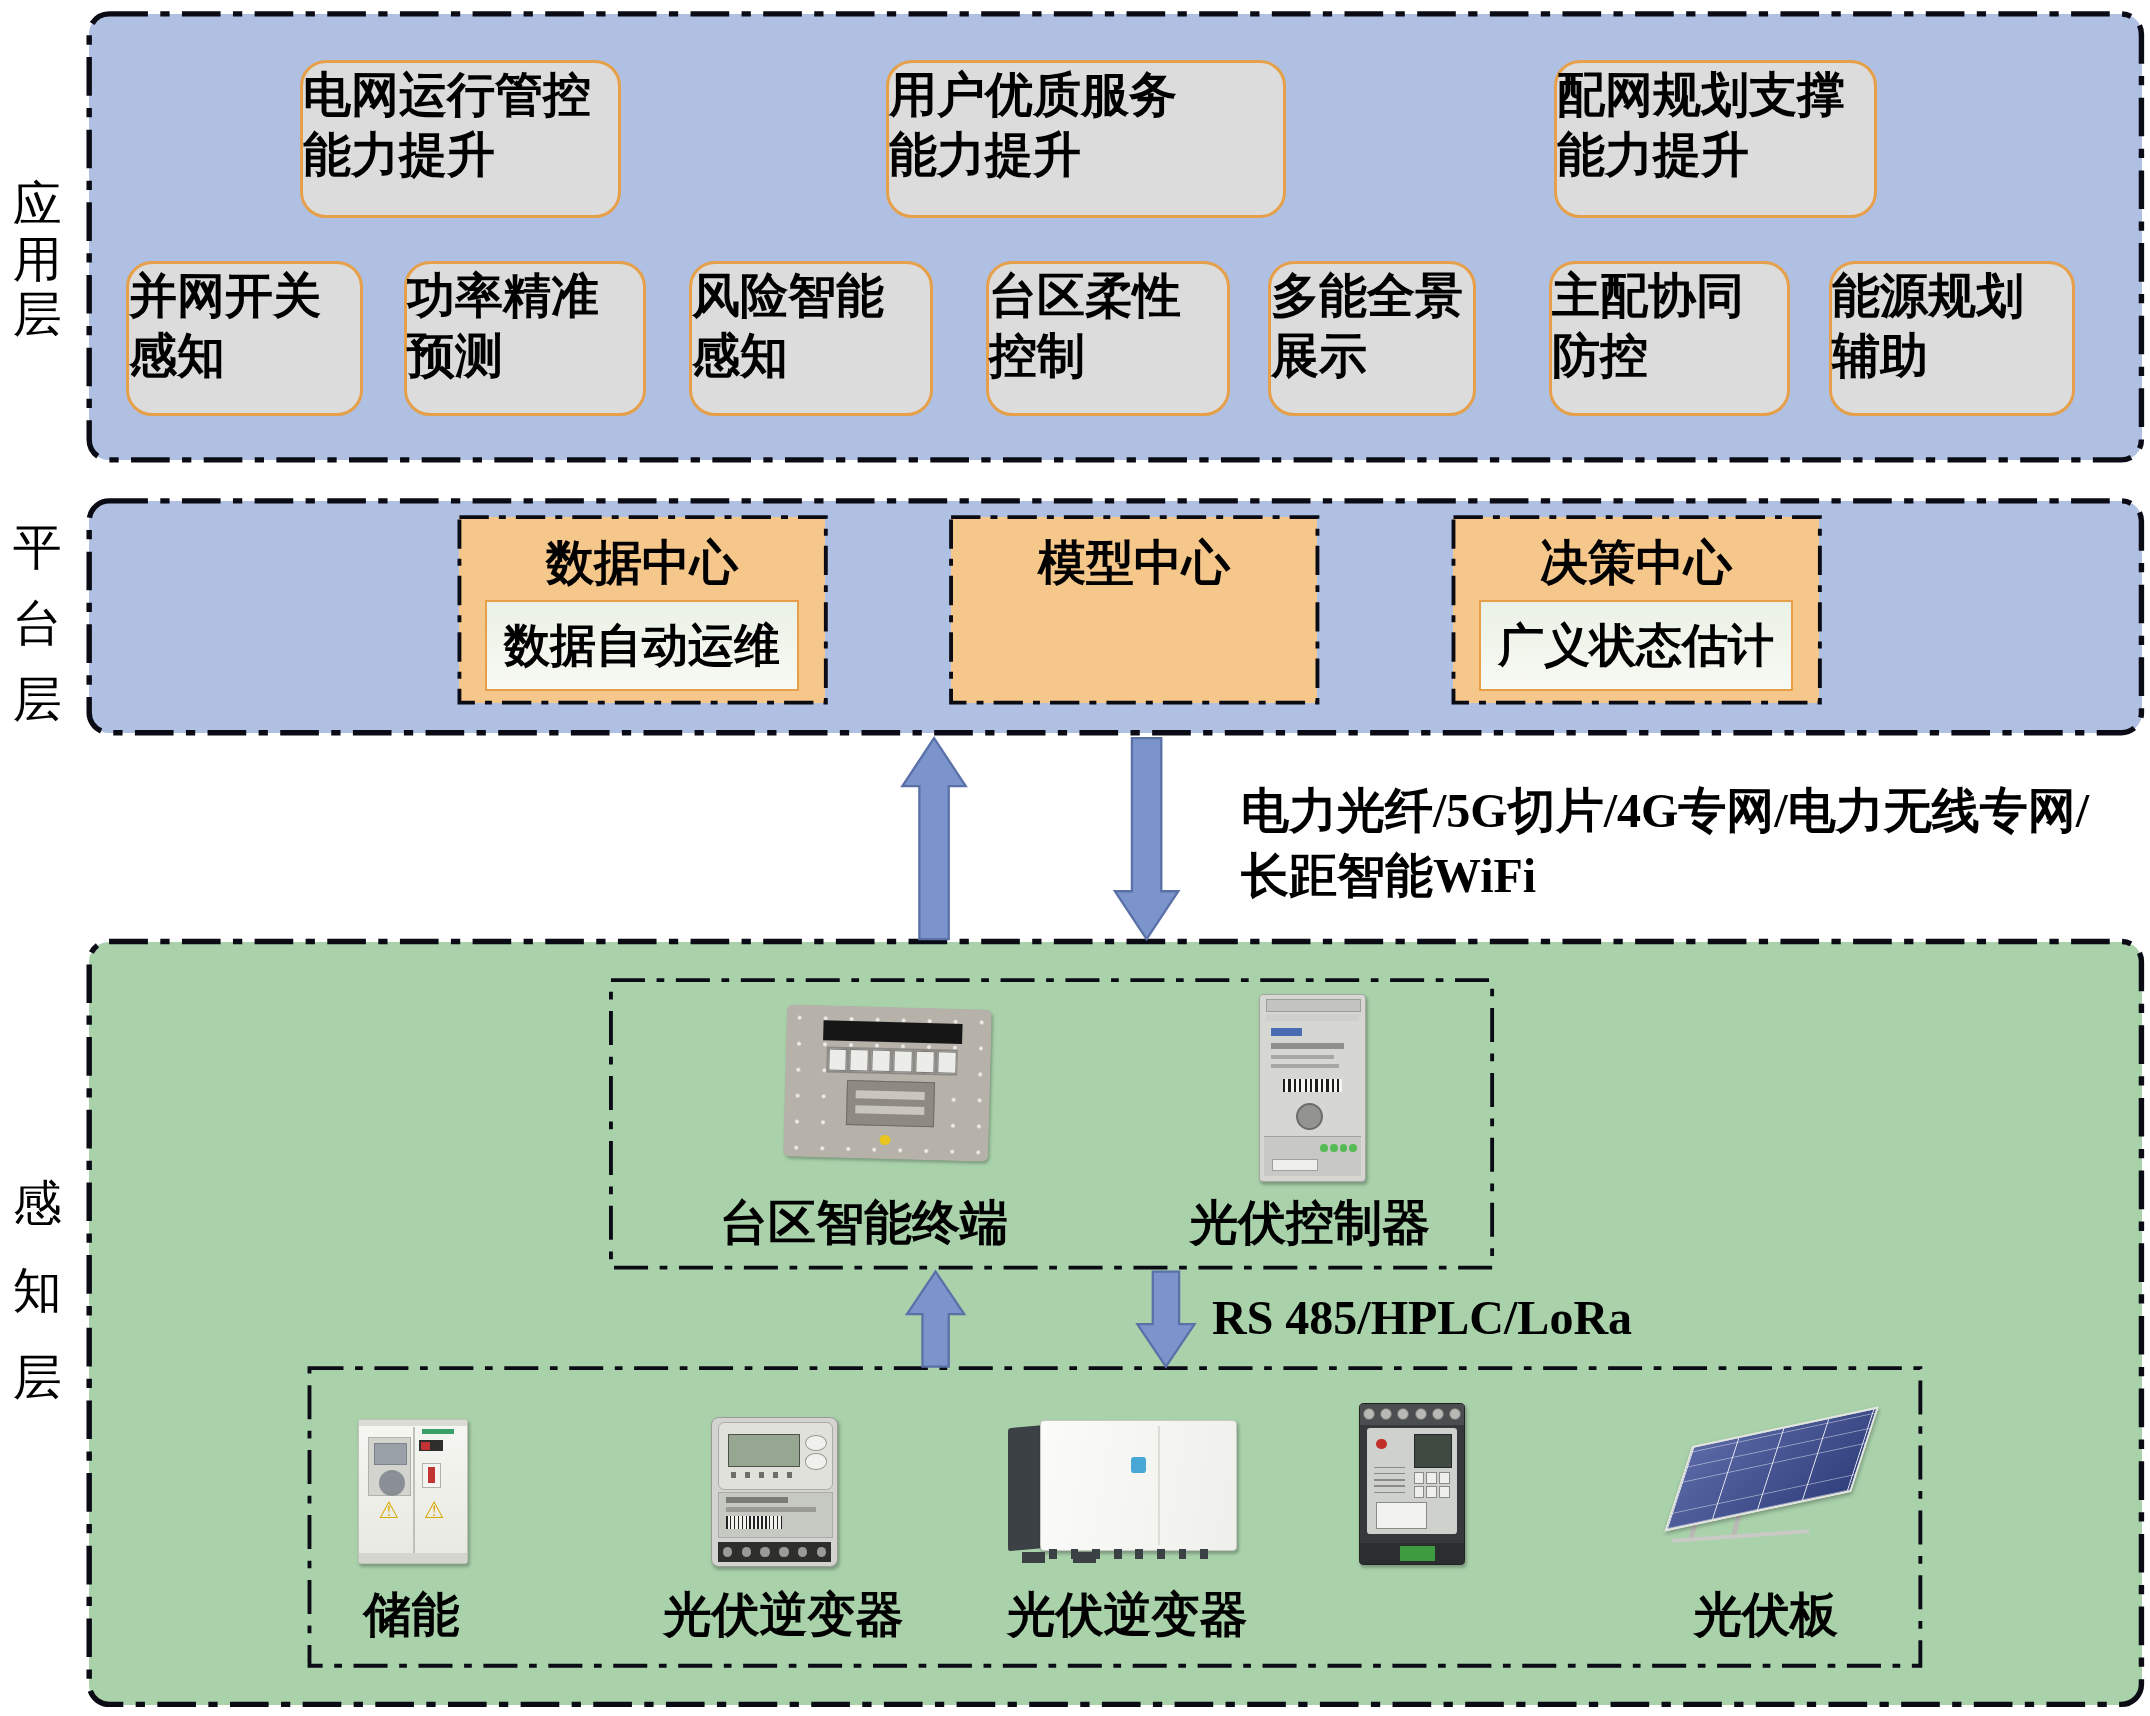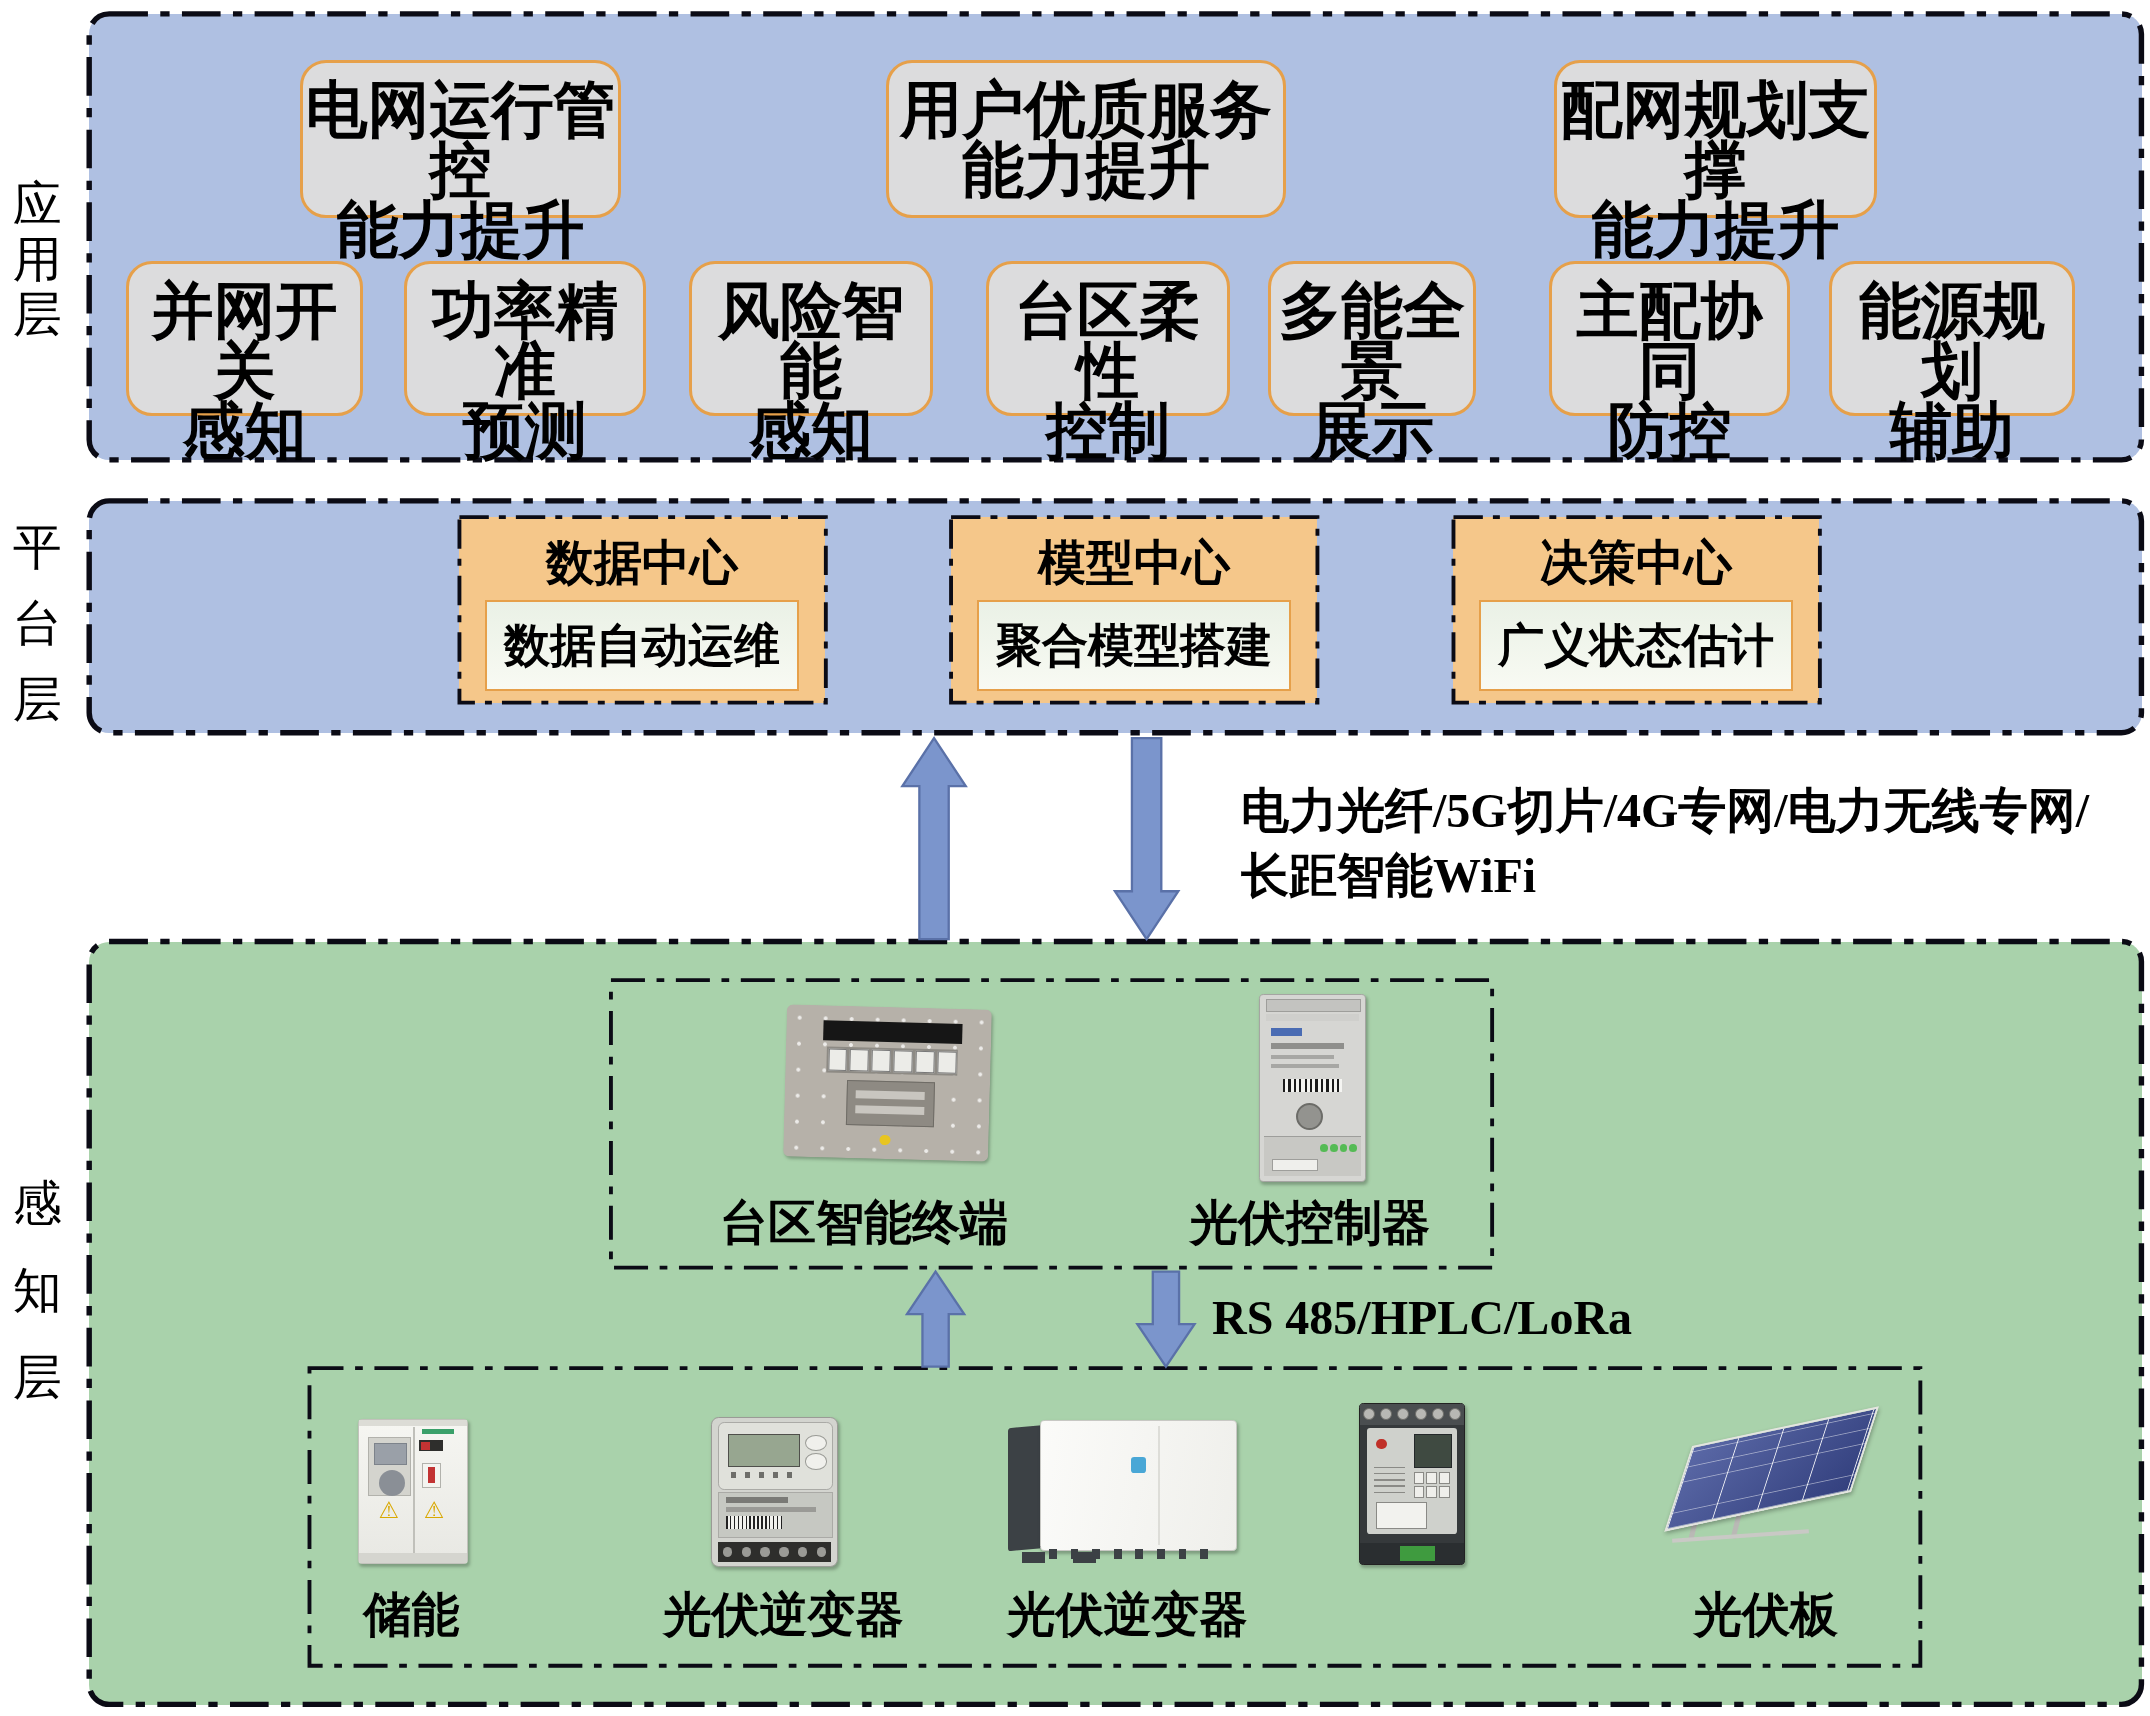--- a/index.html
+++ b/index.html
@@ -26,22 +26,22 @@
   .vlabel{
     position:absolute;left:9.3px;width:56px;text-align:center;
     font-size:49px;color:#000;word-break:break-all;line-height:70px;
   }
   .vlabel-app{top:177px;line-height:55px;text-align:center;}
   .vlabel-platform{top:510px;line-height:76px;}
   .vlabel-perception{top:1160px;line-height:87px;}
   .abox{
     position:absolute;background:var(--capability-box-bg,#dcdcdd);
     border:3.1px solid var(--capability-box-border,#e6a04a);border-radius:26px;
-    box-sizing:border-box;text-align:center;font-weight:bold;font-size:62px;
-    line-height:60px;padding-top:17px;color:#000;
+    box-sizing:border-box;font-weight:bold;font-size:48px;
+    line-height:60px;padding-top:2px;color:#000;
   }
   .rowA{top:60px;height:158px;}
   .a1{left:300px;width:321px;}
   .a2{left:886px;width:400px;}
   .a3{left:1554px;width:323px;}
   .rowB{top:261px;height:155px;}
   .b1{left:126px;width:237px;}
   .b2{left:404px;width:242px;}
   .b3{left:689px;width:244px;}
   .b4{left:986px;width:244px;}
@@ -234,21 +234,20 @@
     <div>能源规划</div>
     <div>辅助</div>
   </div>
 
   <div class="content pcontent pc1">
     <div class="ptitle">数据中心</div>
     <div class="pinner">数据自动运维</div>
   </div>
   <div class="content pcontent pc2">
     <div class="ptitle">模型中心</div>
-    <div class="pinner">聚合模型搭建</div>
   </div>
   <div class="content pcontent pc3">
     <div class="ptitle">决策中心</div>
     <div class="pinner">广义状态估计</div>
   </div>
 
   <div class="content linktext link-pp">
     <div>电力光纤/5G切片/4G专网/电力无线专网/</div>
     <div>长距智能WiFi</div>
   </div>

